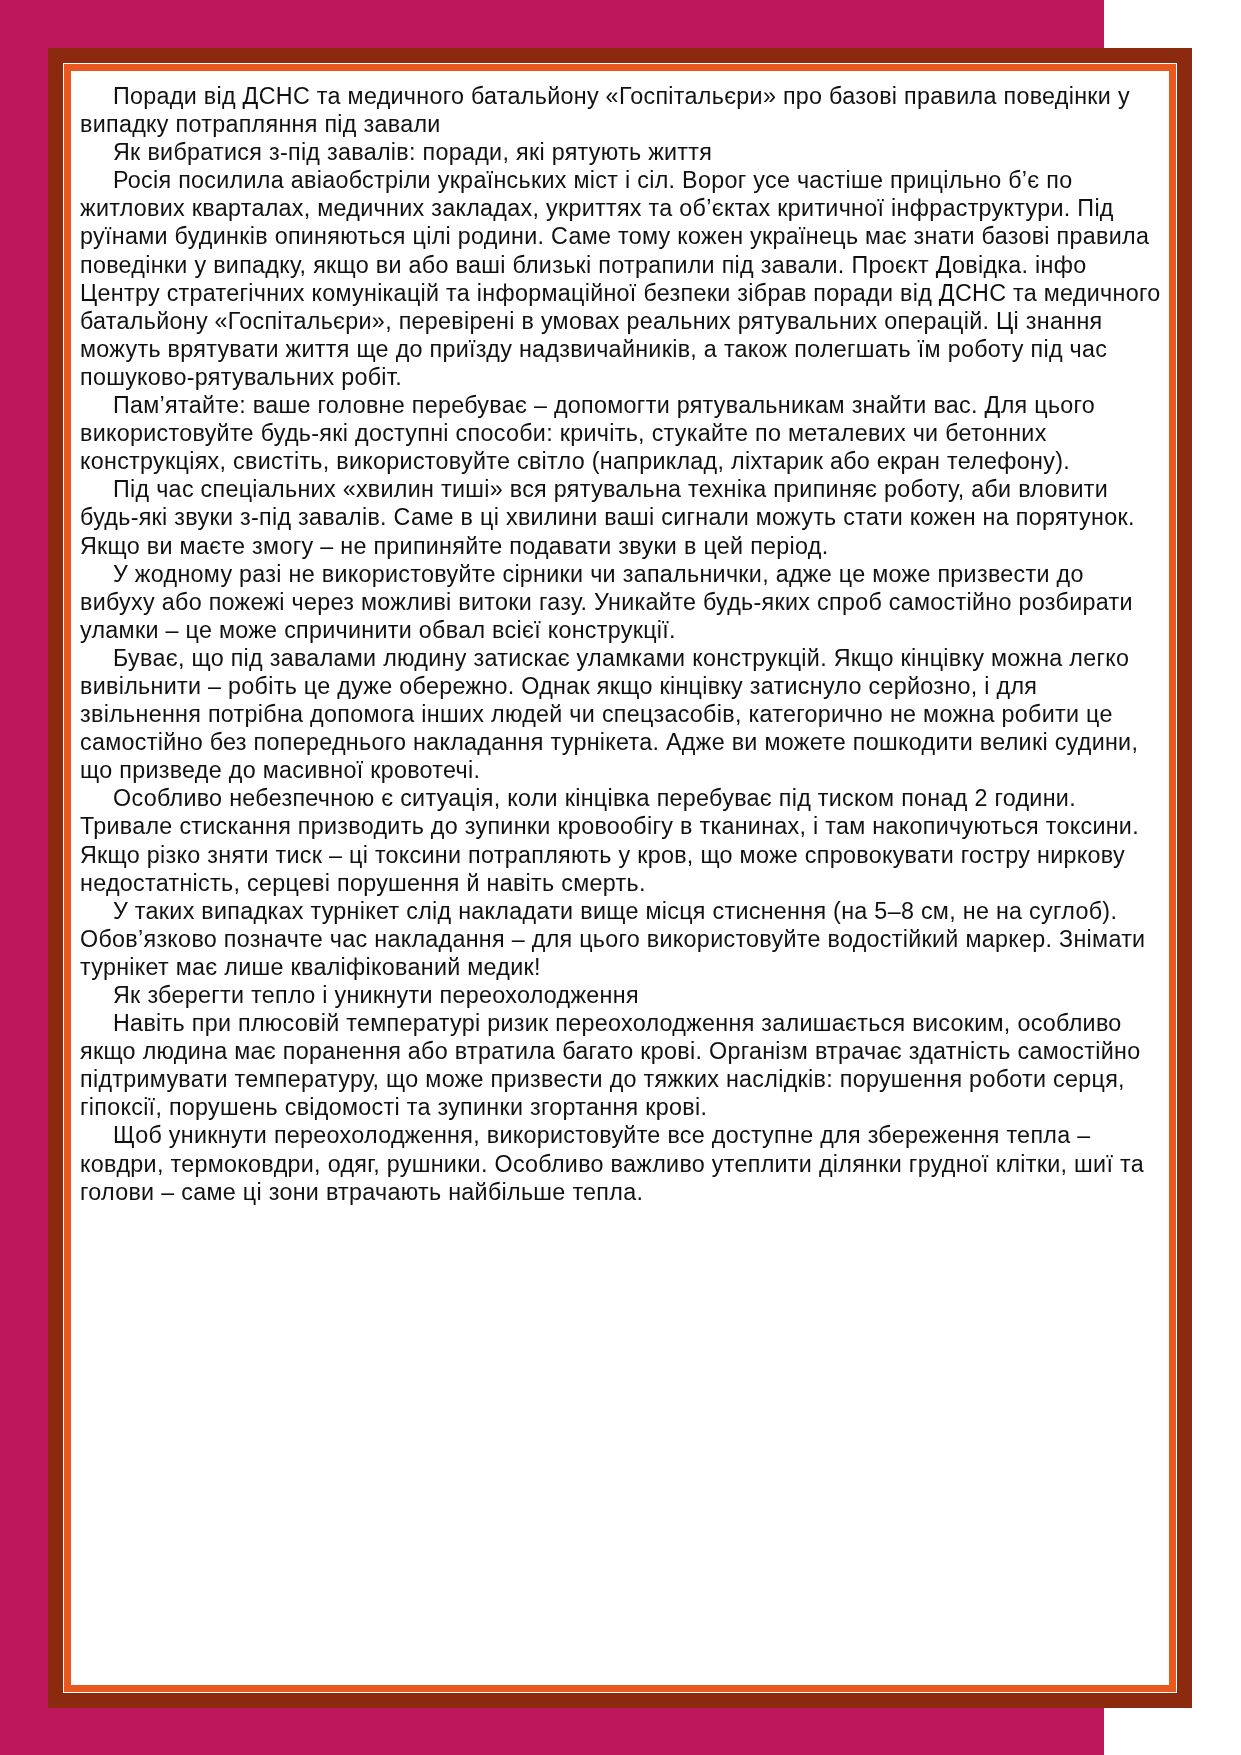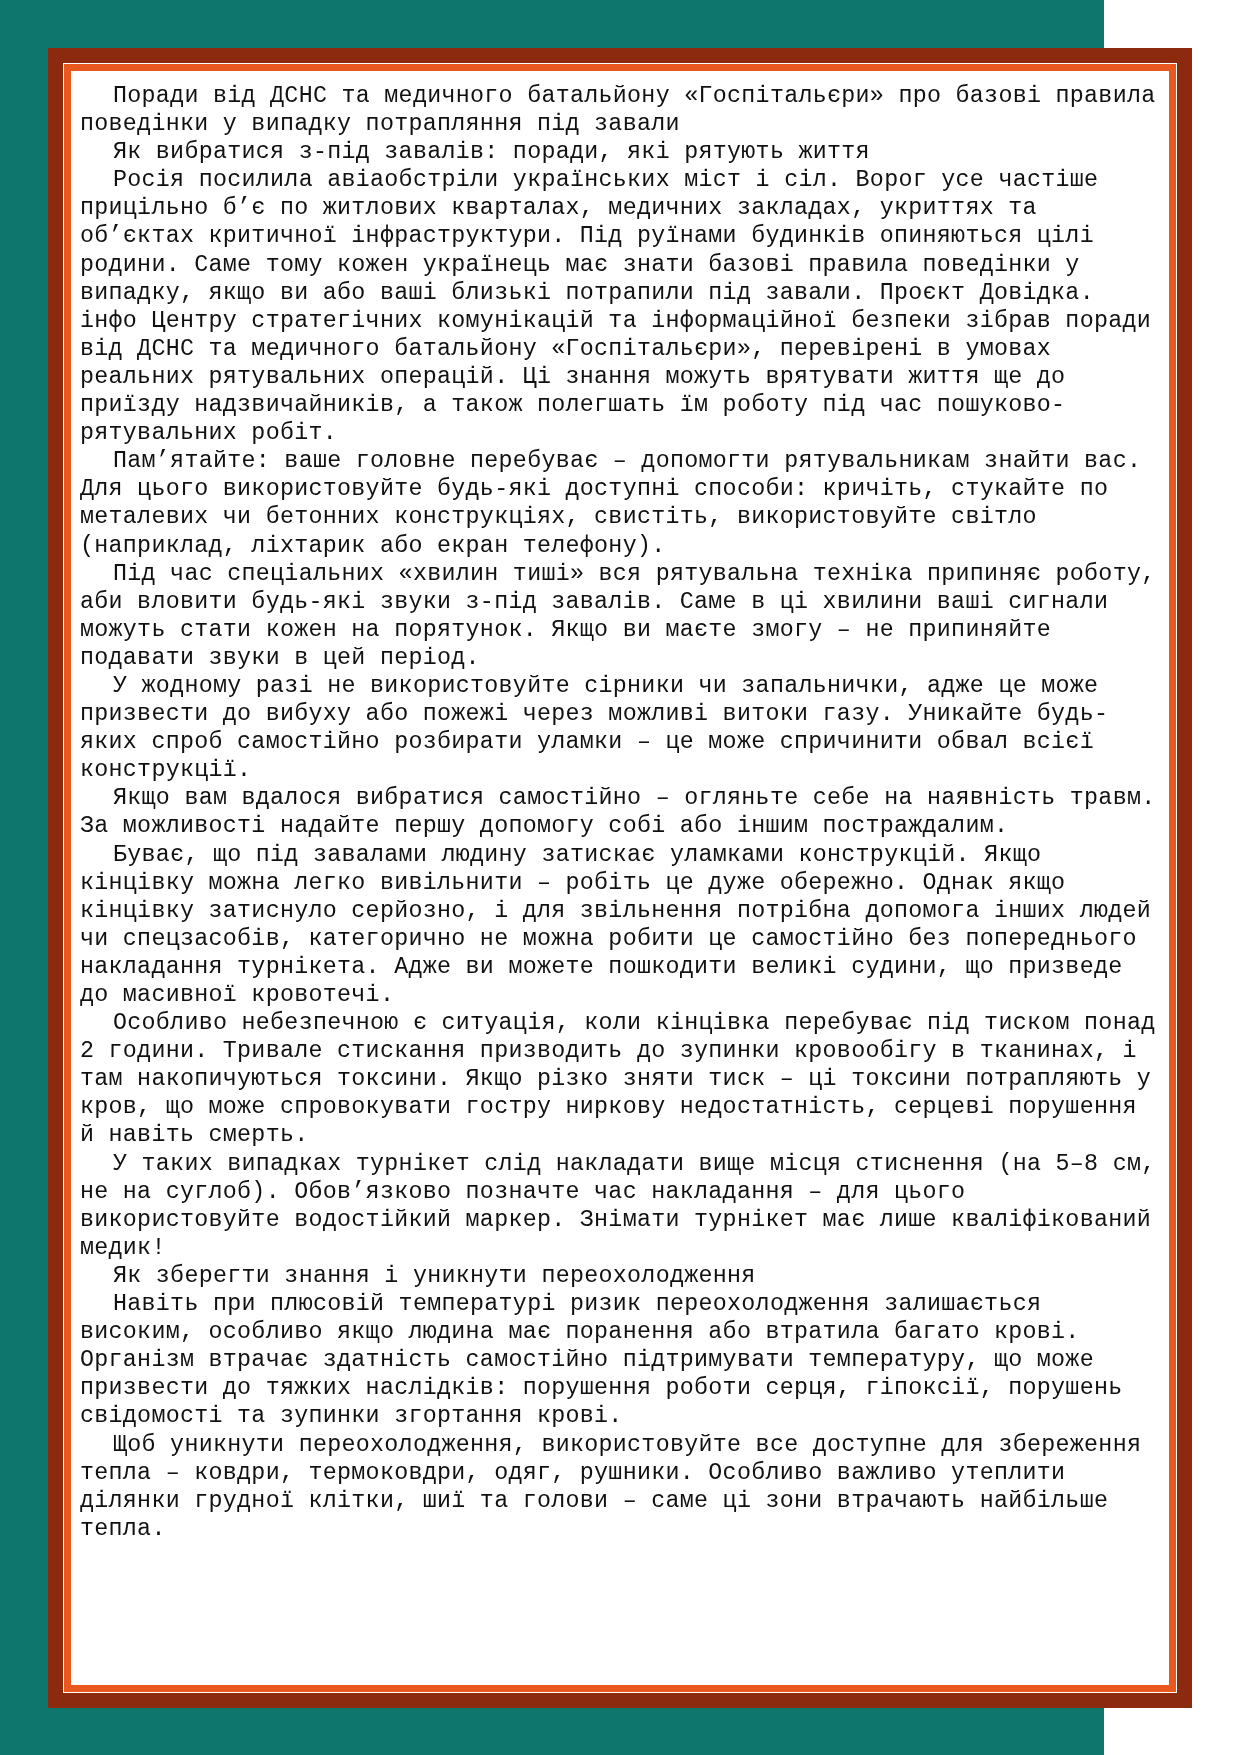--- a/index.html
+++ b/index.html
@@ -4,22 +4,22 @@
 <style>
   html, body {
     margin: 0;
     padding: 0;
     background: #ffffff;
   }
   .canvas {
     position: relative;
     width: 1104px;
     height: 1755px;
-    background: #0f766e;
-    font-family: Liberation Mono, monospace;
+    background: #be185d;
+    font-family: Liberation Sans, sans-serif;
   }
   .frame {
     position: absolute;
     left: 48px;
     top: 48px;
     width: 1144px;
     height: 1660px;
     box-sizing: border-box;
     border: 15px solid var(--border-outer, #8B2A0E);
     background: #ffffff;
@@ -52,23 +52,22 @@
 <div class="canvas">
   <div class="frame">
     <div class="frame-inner">
       <div class="content">
           <p class="para">Поради від ДСНС та медичного батальйону «Госпітальєри» про базові правила поведінки у випадку потрапляння під завали</p>
           <p class="para">Як вибратися з-під завалів: поради, які рятують життя</p>
           <p class="para">Росія посилила авіаобстріли українських міст і сіл. Ворог усе частіше прицільно б’є по житлових кварталах, медичних закладах, укриттях та об’єктах критичної інфраструктури. Під руїнами будинків опиняються цілі родини. Саме тому кожен українець має знати базові правила поведінки у випадку, якщо ви або ваші близькі потрапили під завали. Проєкт Довідка. інфо Центру стратегічних комунікацій та інформаційної безпеки зібрав поради від ДСНС та медичного батальйону «Госпітальєри», перевірені в умовах реальних рятувальних операцій. Ці знання можуть врятувати життя ще до приїзду надзвичайників, а також полегшать їм роботу під час пошуково-рятувальних робіт.</p>
           <p class="para">Пам’ятайте: ваше головне перебуває – допомогти рятувальникам знайти вас. Для цього використовуйте будь-які доступні способи: кричіть, стукайте по металевих чи бетонних конструкціях, свистіть, використовуйте світло (наприклад, ліхтарик або екран телефону).</p>
           <p class="para">Під час спеціальних «хвилин тиші» вся рятувальна техніка припиняє роботу, аби вловити будь-які звуки з-під завалів. Саме в ці хвилини ваші сигнали можуть стати кожен на порятунок. Якщо ви маєте змогу – не припиняйте подавати звуки в цей період.</p>
           <p class="para">У жодному разі не використовуйте сірники чи запальнички, адже це може призвести до вибуху або пожежі через можливі витоки газу. Уникайте будь-яких спроб самостійно розбирати уламки – це може спричинити обвал всієї конструкції.</p>
-          <p class="para">Якщо вам вдалося вибратися самостійно – огляньте себе на наявність травм. За можливості надайте першу допомогу собі або іншим постраждалим.</p>
           <p class="para">Буває, що під завалами людину затискає уламками конструкцій. Якщо кінцівку можна легко вивільнити – робіть це дуже обережно. Однак якщо кінцівку затиснуло серйозно, і для звільнення потрібна допомога інших людей чи спецзасобів, категорично не можна робити це самостійно без попереднього накладання турнікета. Адже ви можете пошкодити великі судини, що призведе до масивної кровотечі.</p>
           <p class="para">Особливо небезпечною є ситуація, коли кінцівка перебуває під тиском понад 2 години. Тривале стискання призводить до зупинки кровообігу в тканинах, і там накопичуються токсини. Якщо різко зняти тиск – ці токсини потрапляють у кров, що може спровокувати гостру ниркову недостатність, серцеві порушення й навіть смерть.</p>
           <p class="para">У таких випадках турнікет слід накладати вище місця стиснення (на 5–8 см, не на суглоб). Обов’язково позначте час накладання – для цього використовуйте водостійкий маркер. Знімати турнікет має лише кваліфікований медик!</p>
-          <p class="para">Як зберегти знання і уникнути переохолодження</p>
+          <p class="para">Як зберегти тепло і уникнути переохолодження</p>
           <p class="para">Навіть при плюсовій температурі ризик переохолодження залишається високим, особливо якщо людина має поранення або втратила багато крові. Організм втрачає здатність самостійно підтримувати температуру, що може призвести до тяжких наслідків: порушення роботи серця, гіпоксії, порушень свідомості та зупинки згортання крові.</p>
           <p class="para">Щоб уникнути переохолодження, використовуйте все доступне для збереження тепла – ковдри, термоковдри, одяг, рушники. Особливо важливо утеплити ділянки грудної клітки, шиї та голови – саме ці зони втрачають найбільше тепла.</p>
         </div>
     </div>
   </div>
 </div>
 
 </body></html>

